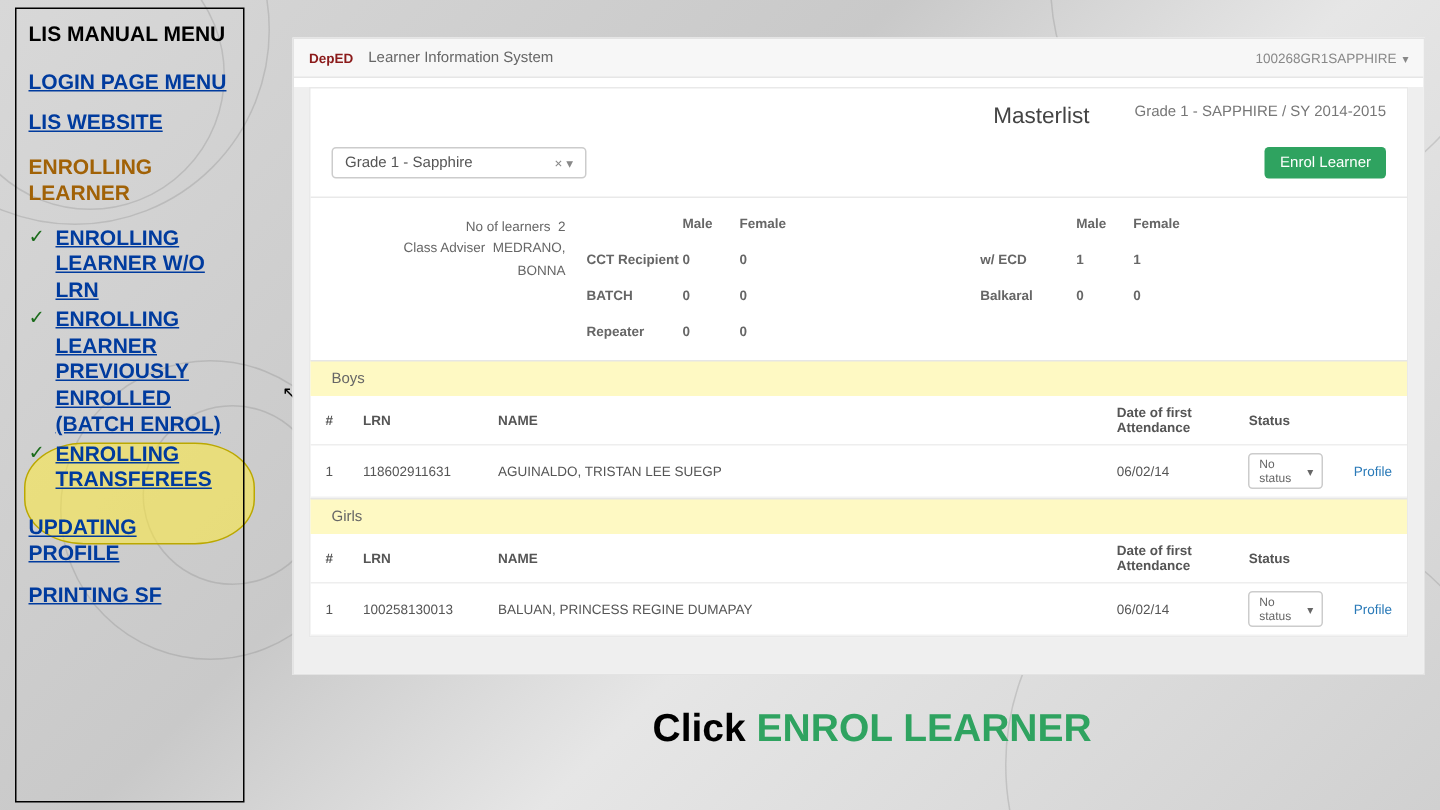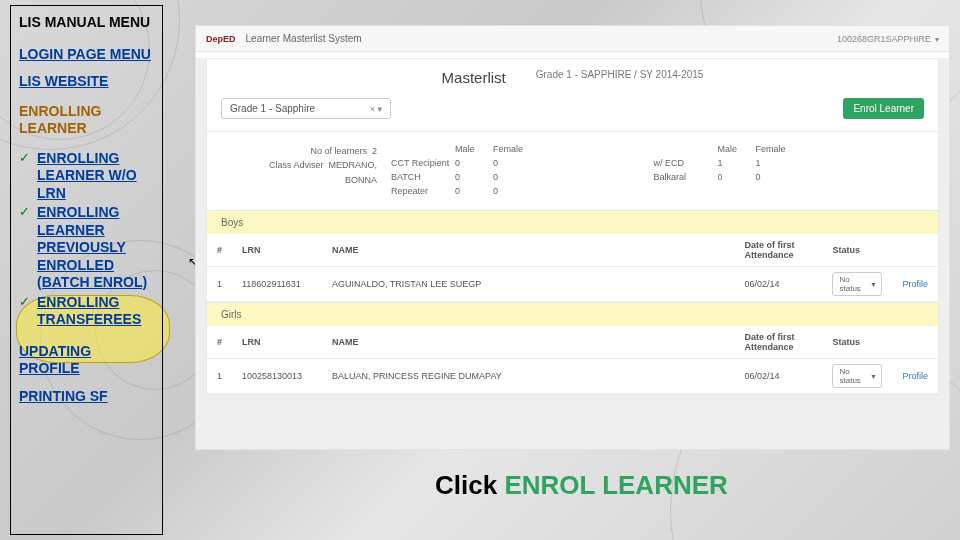--- a/index.html
+++ b/index.html
@@ -40,34 +40,34 @@
   }
   .topbar { height:26px; background:#f7f7f7; border-bottom:1px solid #e6e6e6;
             display:flex; align-items:center; padding:0 10px; gap:10px; }
   .logo { font-size:9px; font-weight:bold; color:#8b1a1a; }
   .appname { color:#666; }
   .top-right { margin-left:auto; color:#888; font-size:9px; }
   .chev { font-size:8px; padding-left:4px; }
 
   .content-area { padding:0; height:calc(100% - 26px); background:#efefef; }
   .panel { background:#fff; margin:6px 10px; border:1px solid #e9e9e9; }
-  .panel-hd { display:flex; justify-content:center; padding:10px 14px 2px;gap:30px; }
+  .panel-hd { display:flex; justify-content:flex-end; padding:10px 14px 2px;gap:30px; }
   .panel-title { font-size:15px; color:#444; }
   .panel-sub { font-size:10px; color:#777; }
   .row1 { display:flex; gap:10px; padding:10px 14px 12px; align-items:center; border-bottom:1px solid #e9e9e9; }
   .combo { border:1px solid #ccc; border-radius:3px; padding:4px 8px; width:170px;
            display:flex; justify-content:space-between; align-items:center; font-size:10px; color:#555; }
   .combo .xbtn { color:#888; font-size:9px; }
   .btn-green { margin-left:auto; background:#2fa360; color:#fff; padding:5px 10px;
                border-radius:3px; font-size:10px; cursor:pointer; }
 
   .stats { display:flex; padding:12px 28px 14px; gap:0; }
   .stat-left { flex:0 0 150px; text-align:right; color:#666; font-size:9px; line-height:1.6; padding-right:8px; }
   .stat-col { flex:1; padding:0 6px; font-size:9px; }
-  .stat-grid { display:grid; grid-template-columns:64px 38px 38px; row-gap:4px; color:#666; }
+  .stat-grid { display:grid; grid-template-columns:64px 38px 38px; row-gap:14px; color:#666;font-weight:bold; }
   .stat-grid .hd { color:#666; }
 
   .section-label { background:#fef9c3; padding:6px 14px; color:#666; font-size:10px; border-top:1px solid #e6e6e6; }
   table.tbl { width:100%; border-collapse:collapse; font-size:9px; color:#555; }
   .tbl th { text-align:left; font-weight:bold; color:#555; padding:6px 10px; border-bottom:1px solid #eee; }
   .tbl td { padding:5px 10px; border-bottom:1px solid #f2f2f2; }
   .pill { border:1px solid #ccc; border-radius:3px; padding:2px 6px; font-size:8px; display:inline-flex; align-items:center; gap:3px; color:#666; }
   .link-profile { color:#2a7ab8; }
 
   .caption { position:absolute; left:435px; top:470px; font-size:26px; font-weight:bold;
@@ -111,21 +111,21 @@
   </ul>
   <a class="sb-link" style="margin-top:14px;">UPDATING PROFILE</a>
   <a class="sb-link">PRINTING SF</a>
 </aside>
 
 <span class="cursor">↖</span>
 
 <div class="screenshot">
   <div class="topbar">
     <span class="logo">DepED</span>
-    <span class="appname">Learner Masterlist System</span>
+    <span class="appname">Learner Information System</span>
     <span class="top-right">
       <span>100268GR1SAPPHIRE</span><span class="chev">▾</span>
     </span>
   </div>
   <div class="content-area">
     <div class="panel">
       <div class="panel-hd">
         <span class="panel-title">Masterlist</span>
         <span class="panel-sub">Grade 1 - SAPPHIRE / SY 2014-2015</span>
       </div>

